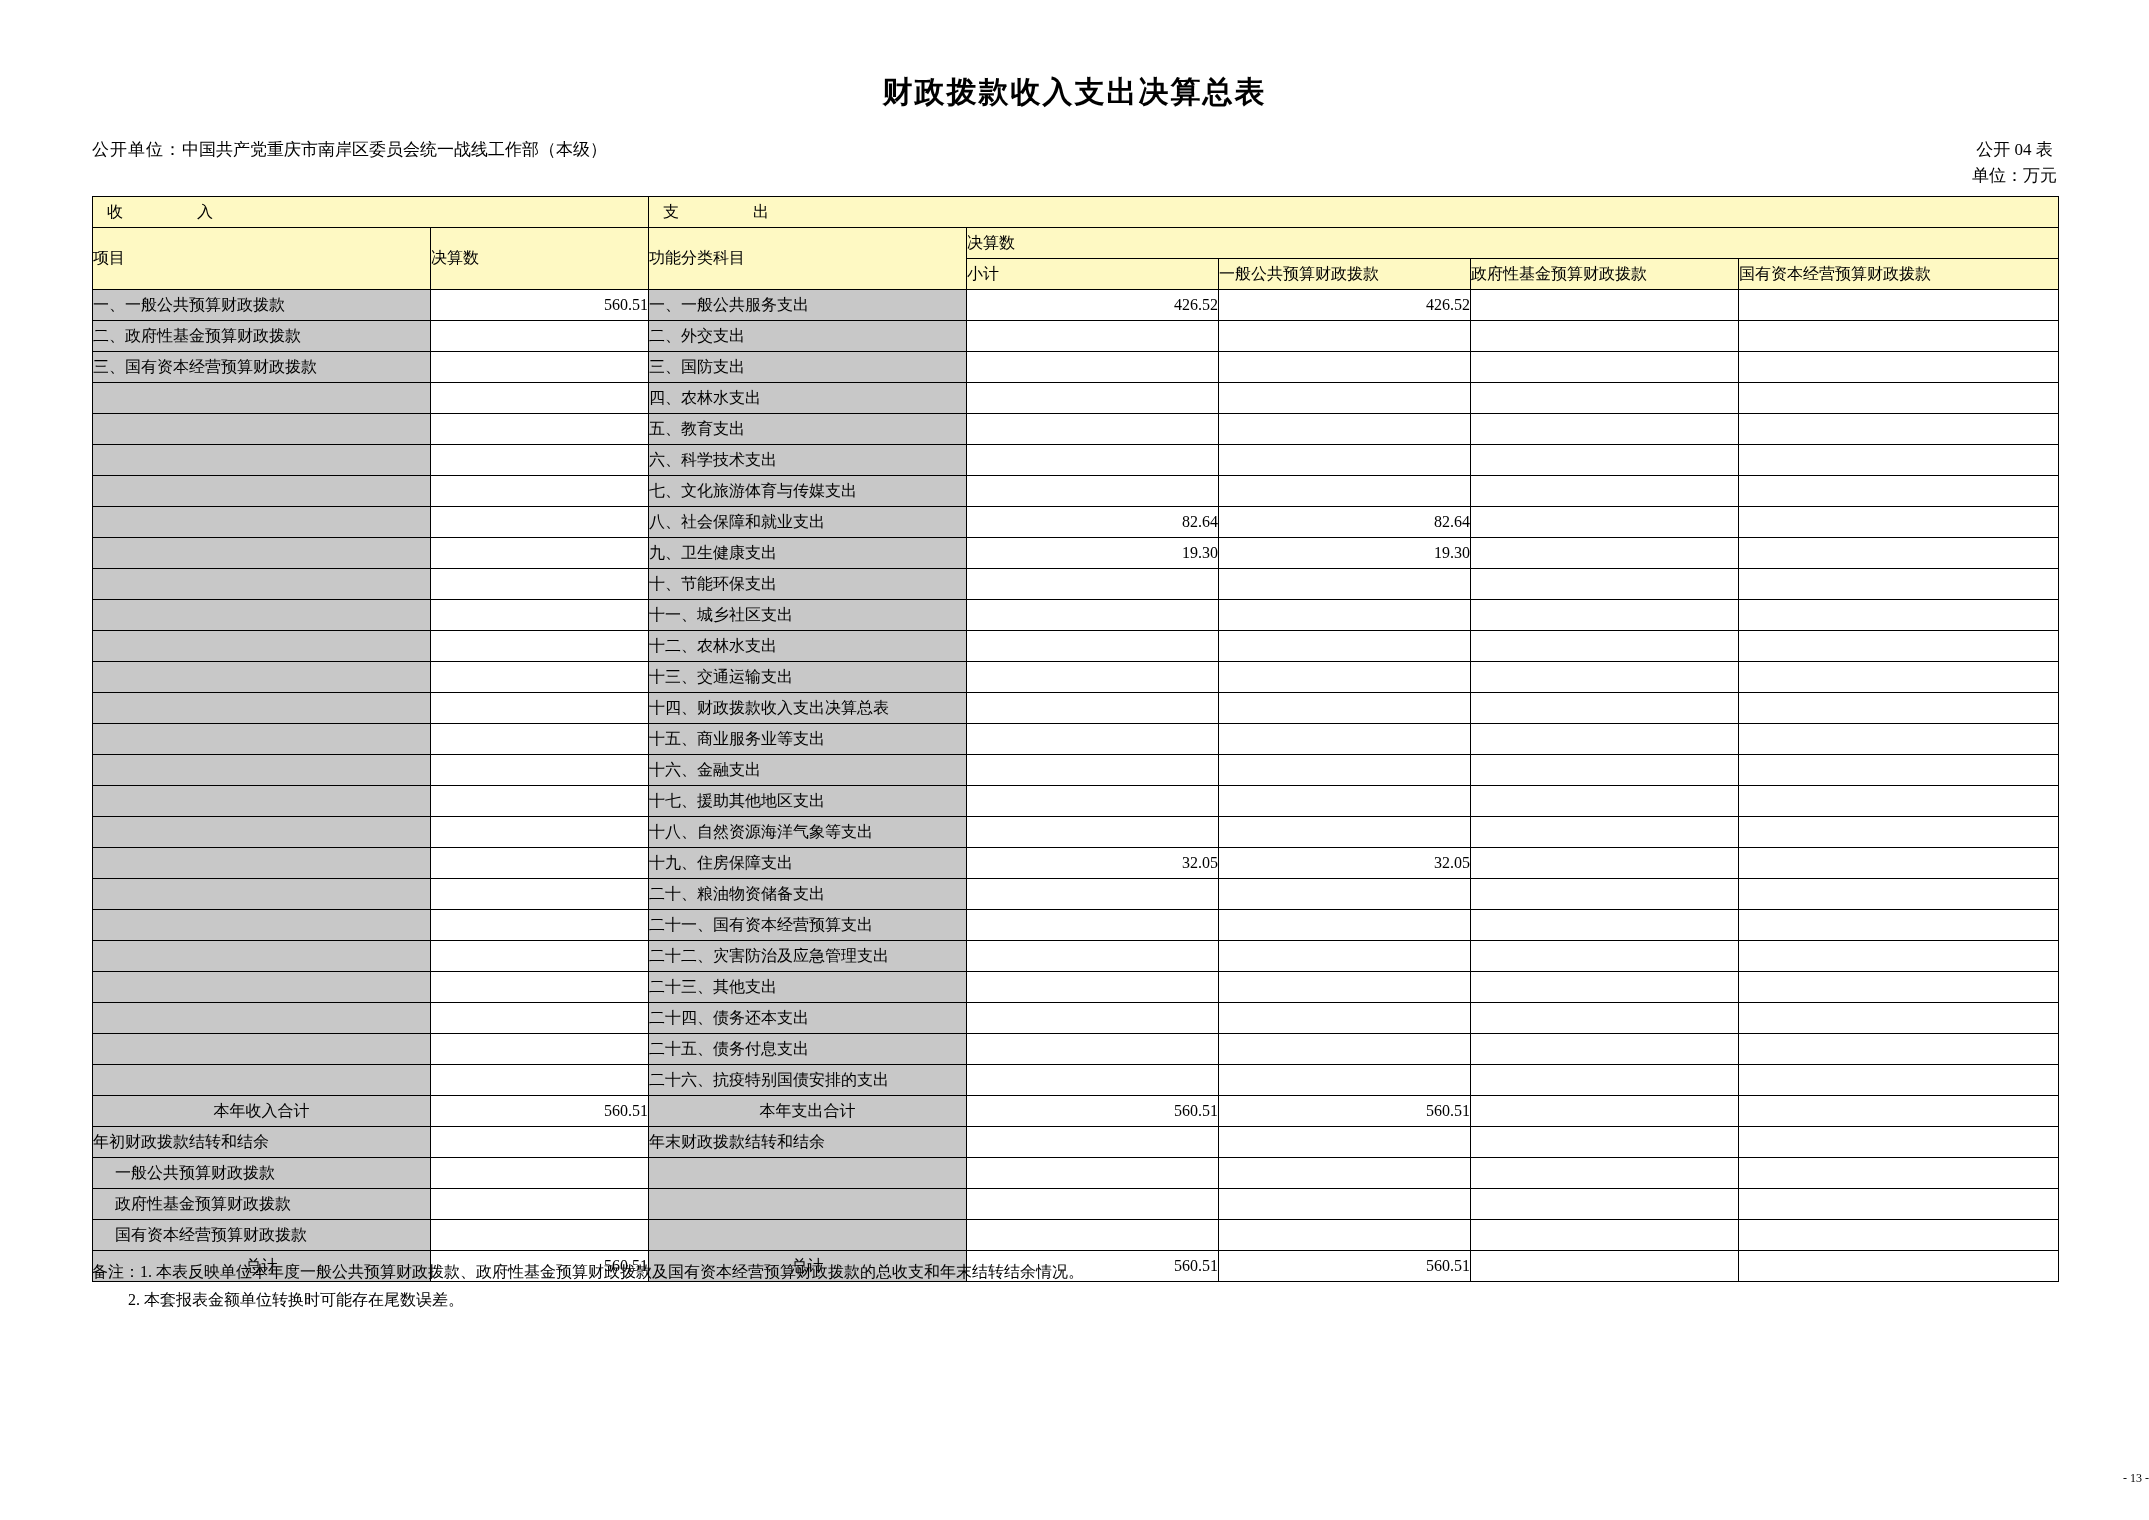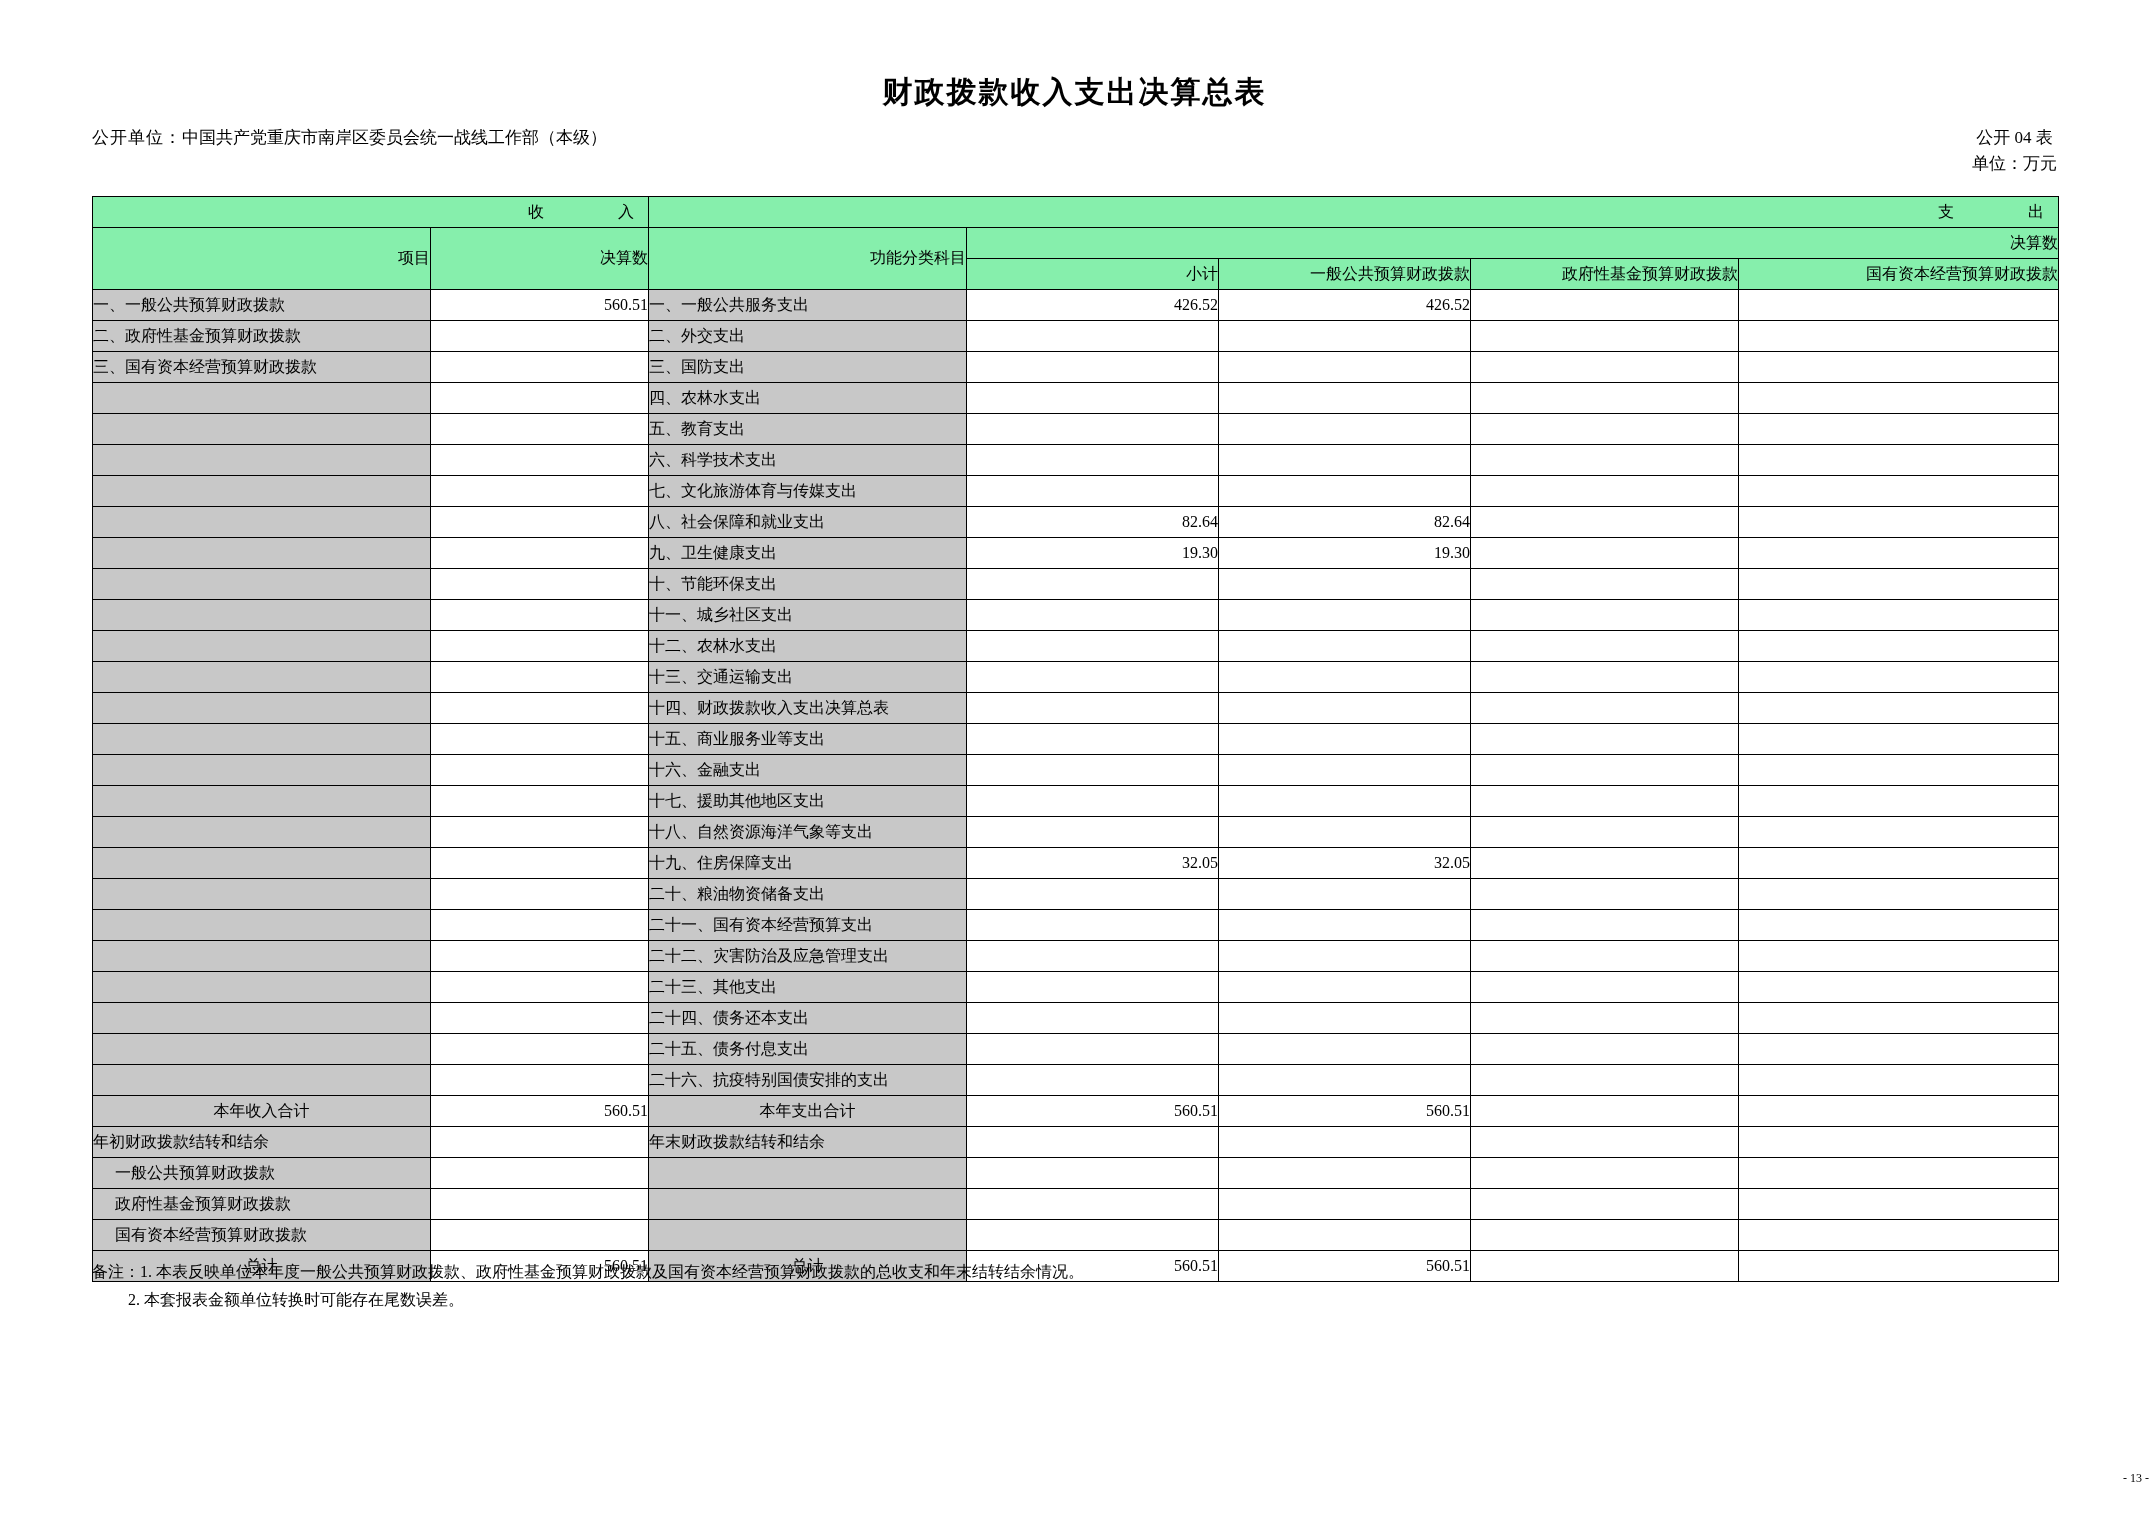--- a/index.html
+++ b/index.html
@@ -23,21 +23,21 @@
   }
   .title {
     text-align: center;
     font-size: 30px;
     font-weight: bold;
     letter-spacing: 2px;
     margin-top: 72px;
   }
   .meta-row {
     position: relative;
-    margin-top: 12px;
+    margin-top: 24px;
     height: 52px;
   }
   .meta-left {
     position: absolute;
     left: 92px;
     top: 0;
     font-size: 17px;
     line-height: 26px;
     width: 900px;
   }
@@ -61,22 +61,22 @@
   }
   table.main td, table.main th {
     border: 1px solid #000000;
     padding: 0;
     height: 30px;
     font-weight: normal;
     font-size: 16px;
     vertical-align: middle;
   }
   .hdr {
-    background: #86efac;
-    text-align: right;
+    background: #fef9c3;
+    text-align: left;
     font-weight: bold;
   }
   .hdr-wide {
     letter-spacing: 14px;
     text-indent: 14px;
   }
   .shade {
     background: #c8c8c8;
   }
   .cell-text {

